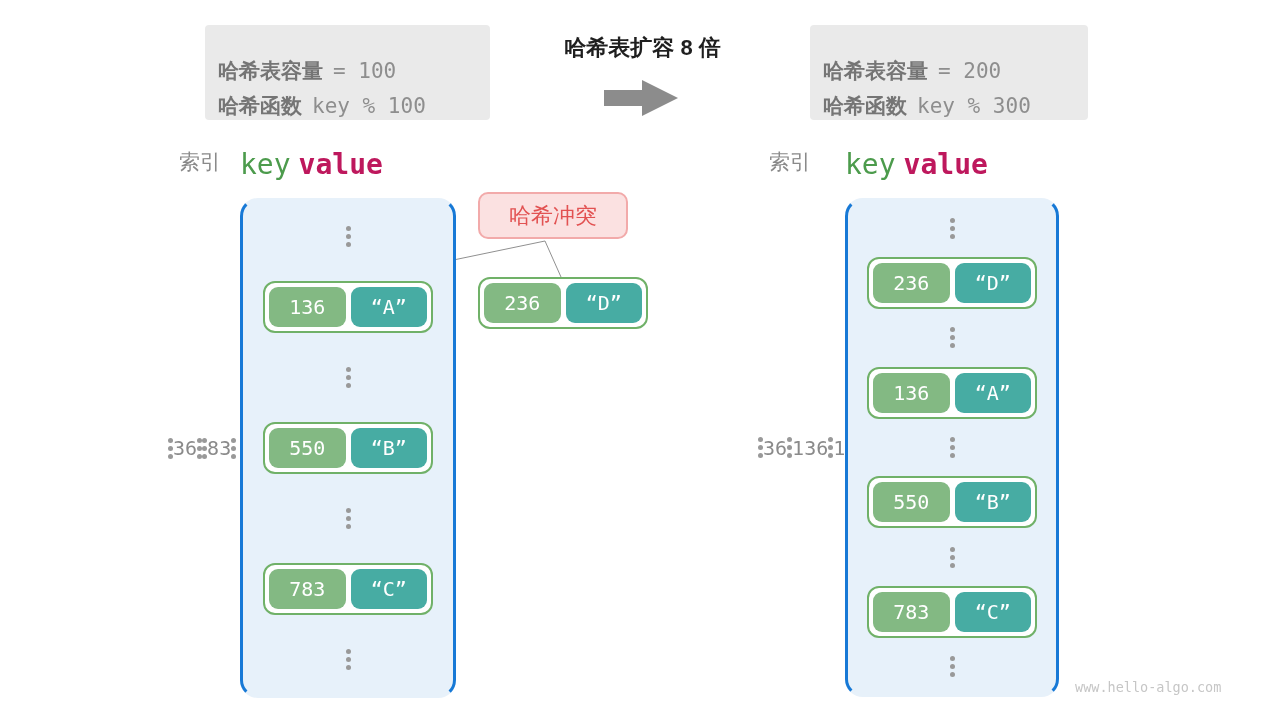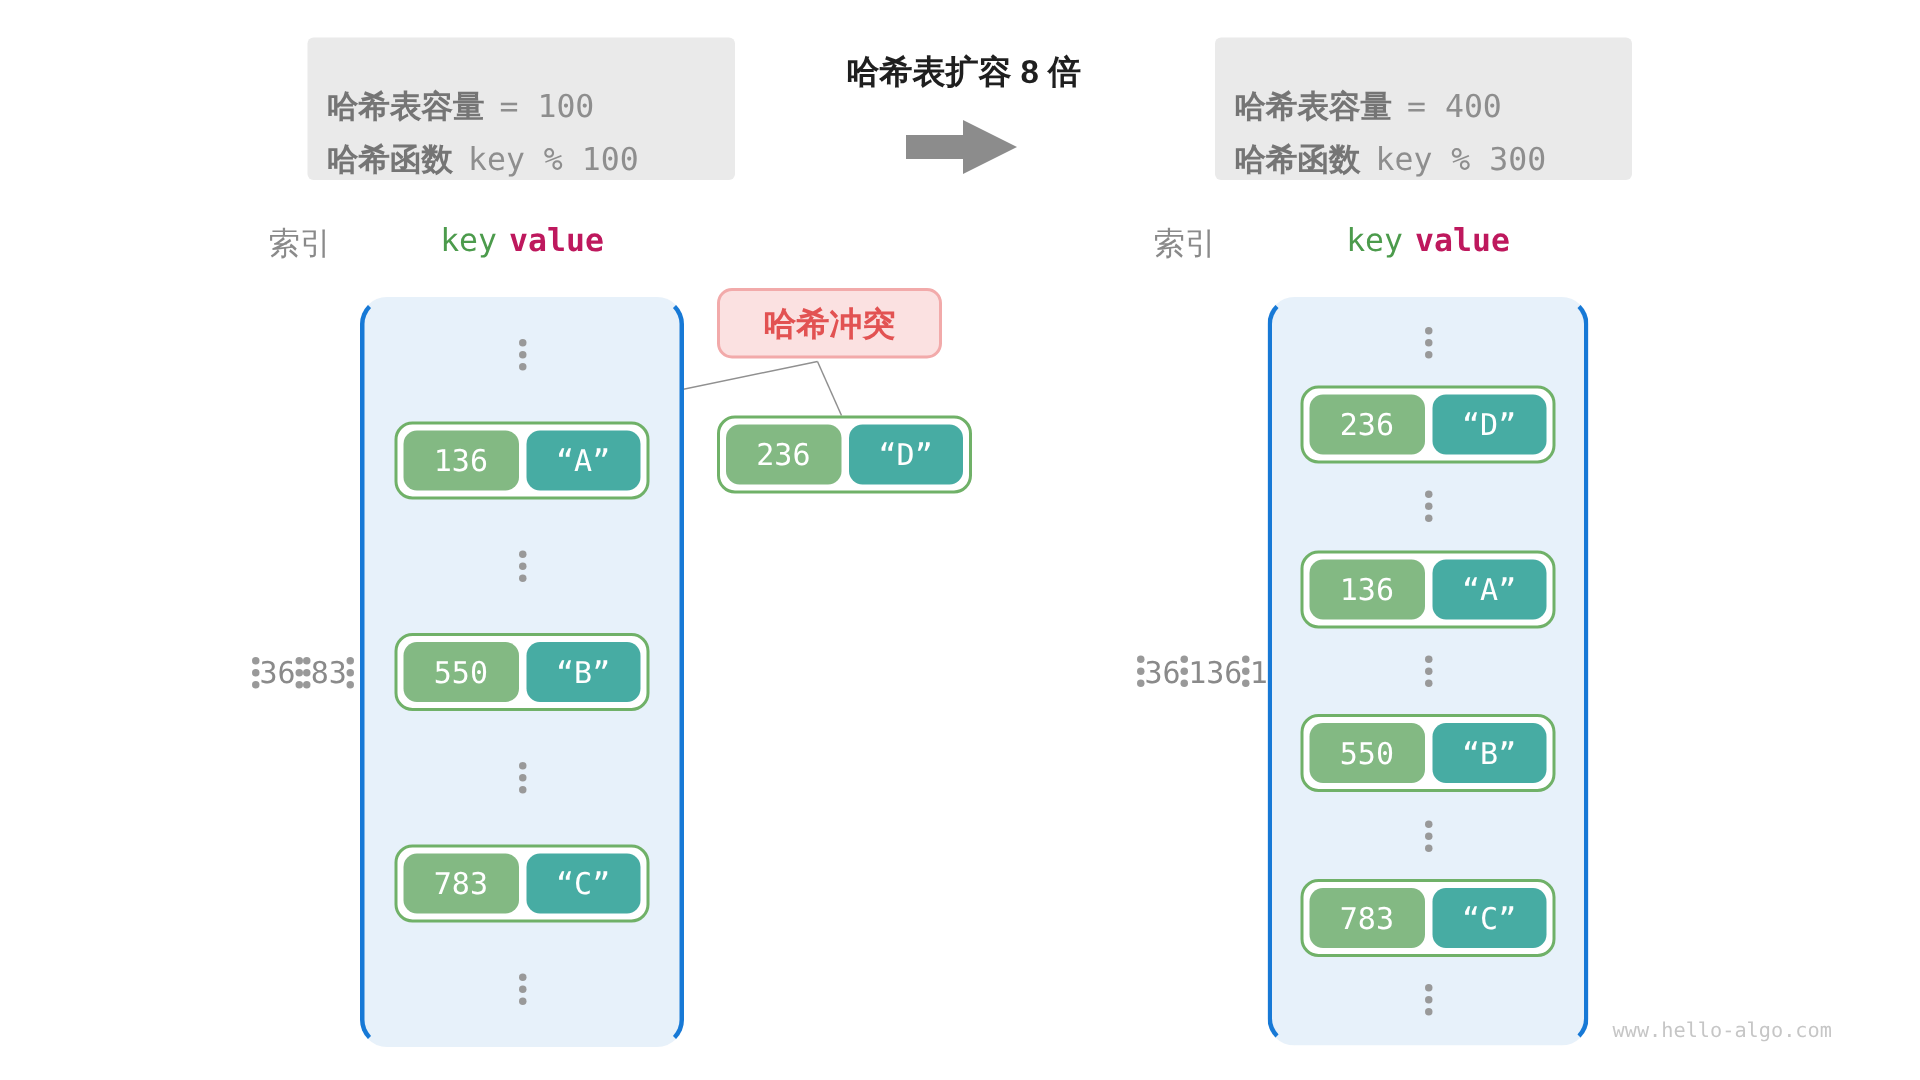--- a/index.html
+++ b/index.html
@@ -13,22 +13,22 @@
   .info-line { font-size:21px; display:flex; align-items:baseline; gap:10px; white-space:nowrap; }
   .info-line .cn  { font-weight:bold; color:#757575; }
   .info-line .val { font-family:"DejaVu Sans Mono", monospace; color:#8e8e8e; font-size:21px; }
 
   
   #center-title { left:540px; top:33px; width:205px; text-align:center;
                   font-size:22px; font-weight:bold; color:#1f1f1f; white-space:nowrap; }
 
   
   .idx-hdr { font-size:21px; color:#8a8a8a; text-align:center; }
-  .kv-hdr  { display:flex; justify-content:center; gap:8px;
-             font-family:"DejaVu Sans Mono", monospace; font-size:21px; }
+  .kv-hdr  { display:flex; justify-content:flex-start; gap:8px;
+             font-family:"DejaVu Sans Mono", monospace; font-size:28px; }
   .kv-hdr .k { color:#4c9b4c; }
   .kv-hdr .v { color:#be185d;font-weight:bold; }
 
   
   .tbl { background:#e7f1fa; border-left:3px solid #1779d6; border-right:3px solid #1779d6;
          border-top:3px solid transparent; border-bottom:3px solid transparent;
          border-radius:18px; display:flex; flex-direction:column; }
   .idx-col { display:flex; flex-direction:row; }
   .row { flex:1; display:flex; align-items:center; justify-content:center; }
   .idx-txt { font-family:"DejaVu Sans Mono", monospace; font-size:20px; color:#8a8a8a; }
@@ -43,21 +43,21 @@
   .pair .v { background:#47aca3; }
 
   
   .dots { display:flex; flex-direction:column; gap:3px; }
   .dots .dot { width:5px; height:5px; border-radius:50%; background:#999999; }
 
   
   #collision-label { left:478px; top:192px; width:150px; height:47px;
                      background:#fbe1e1; border:2px solid #f2aaaa; border-radius:10px;
                      display:flex; align-items:center; justify-content:center;
-                     font-size:22px; font-weight:bold; color:#e25252; }
+                     font-size:22px; font-weight:normal; color:#e25252; }
 
   #watermark { left:1075px; top:679px; font-family:"DejaVu Sans Mono", monospace;
                font-size:13.5px; color:#c6c6c6; }
 
   svg.overlay { position:absolute; left:0; top:0; pointer-events:none; }
 </style>
 </head>
 <body>
 
 <svg class="overlay" width="1280" height="720">
@@ -77,21 +77,21 @@
 </div>
 
 <div class="abs" id="center-title">哈希表扩容 8 倍</div>
 <svg class="abs" style="left:604px; top:78px;" width="78" height="40">
   <polygon points="0,12 38,12 38,2 74,20 38,38 38,28 0,28" fill="#8c8c8c"></polygon>
 </svg>
 
 <div class="abs info-box" style="left:810px; top:25px; width:278px; height:95px;">
   <div class="info-line">
     <span class="cn">哈希表容量</span>
-    <span class="val">= 400</span>
+    <span class="val">= 200</span>
   </div>
   <div class="info-line">
     <span class="cn">哈希函数</span>
     <span class="val">key % 300</span>
   </div>
 </div>
 
 <div class="abs idx-hdr" style="left:168px; top:148px; width:64px;">索引</div>
 <div class="abs kv-hdr" style="left:240px; top:148px; width:216px;">
   <span class="k">key</span>

